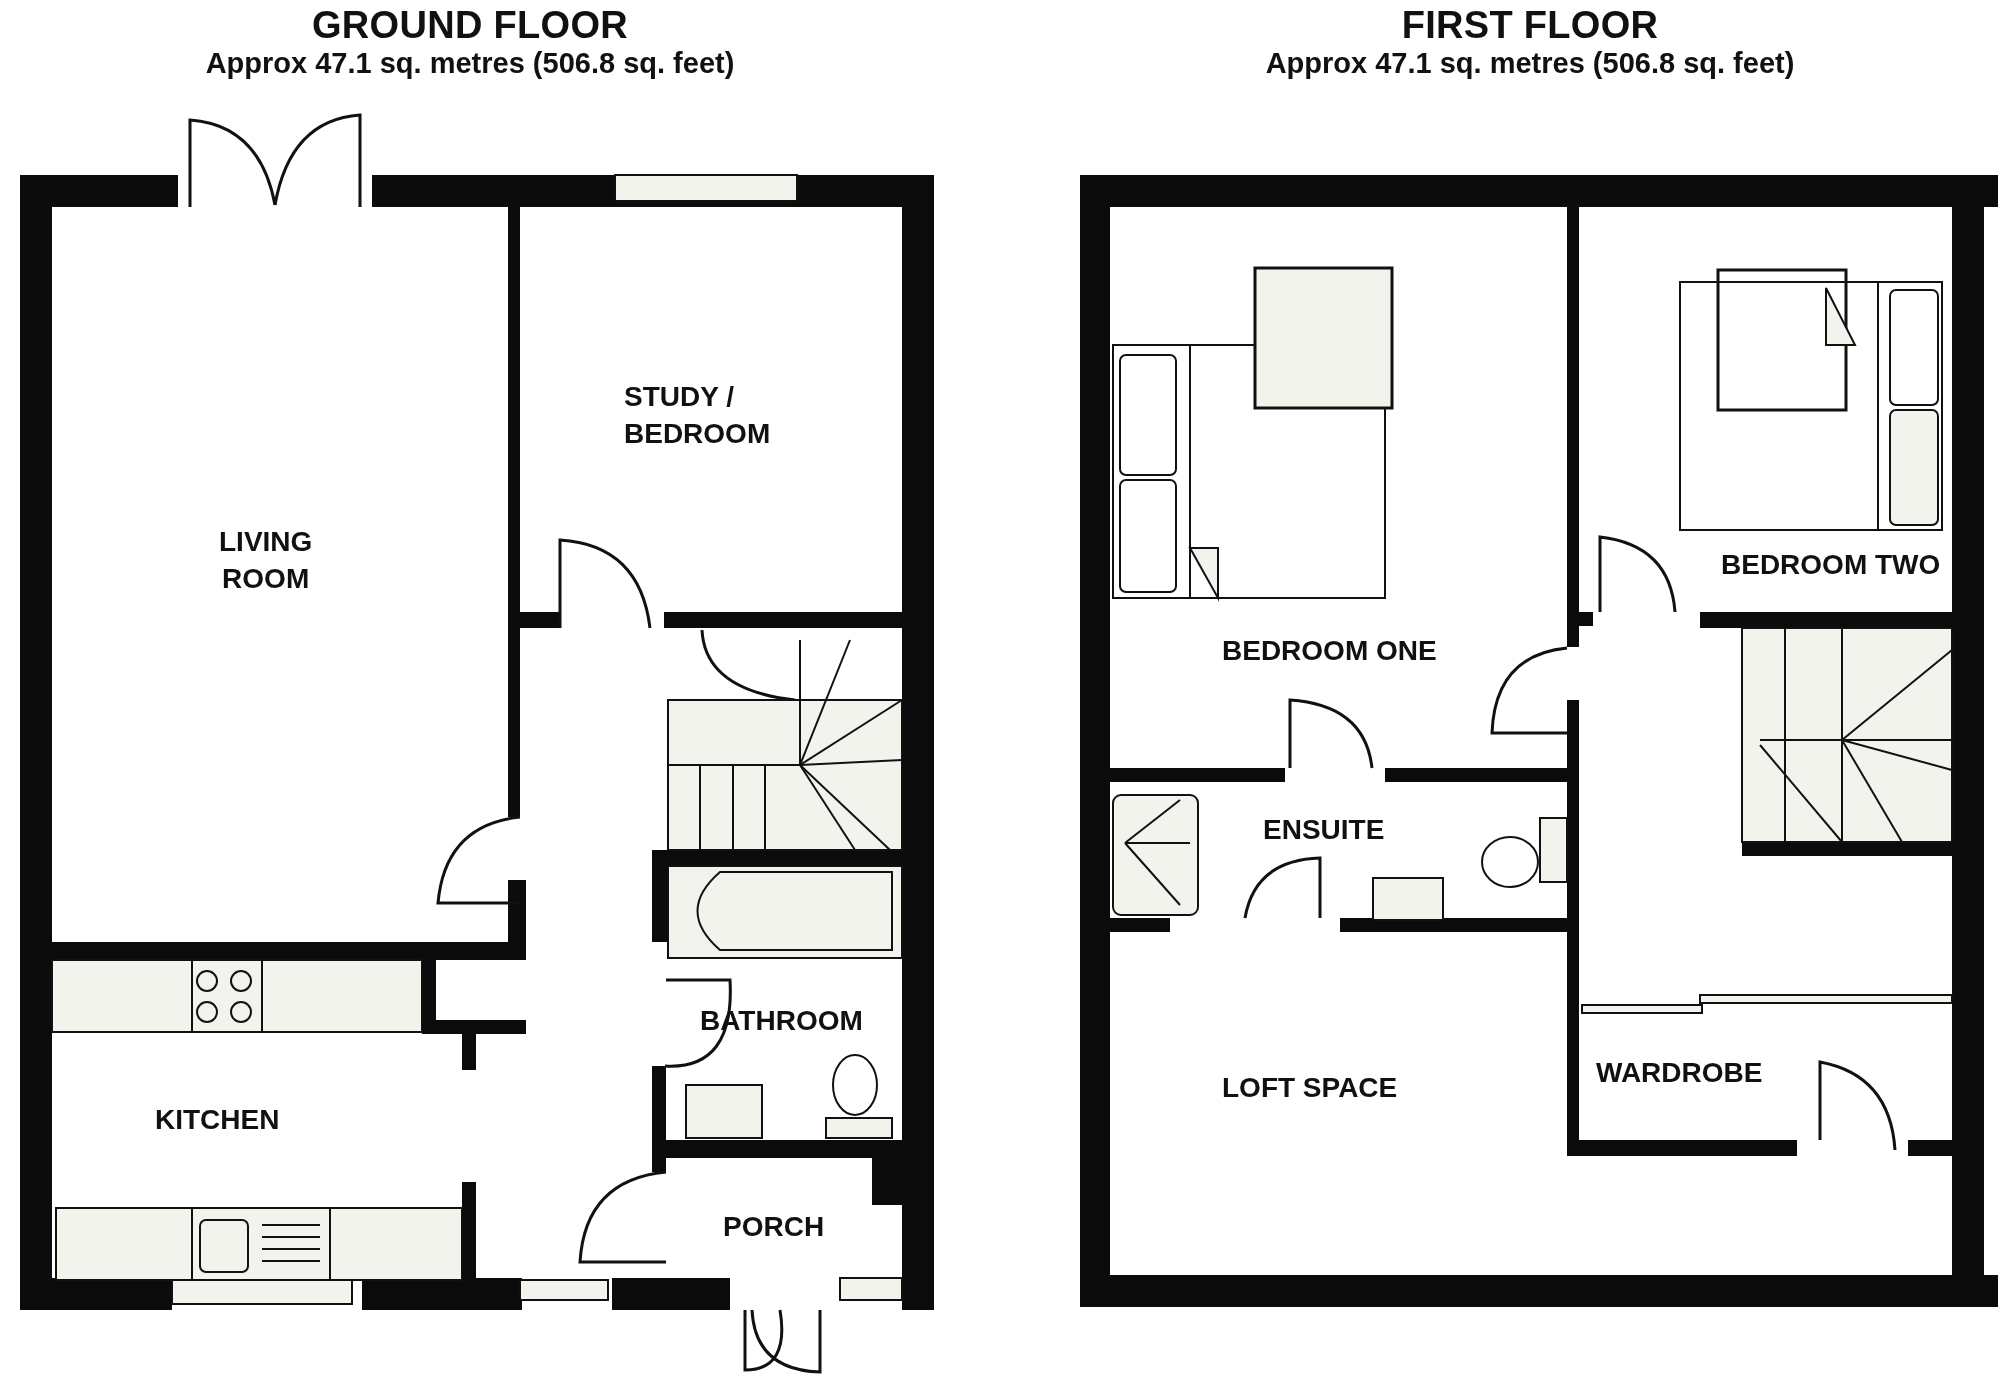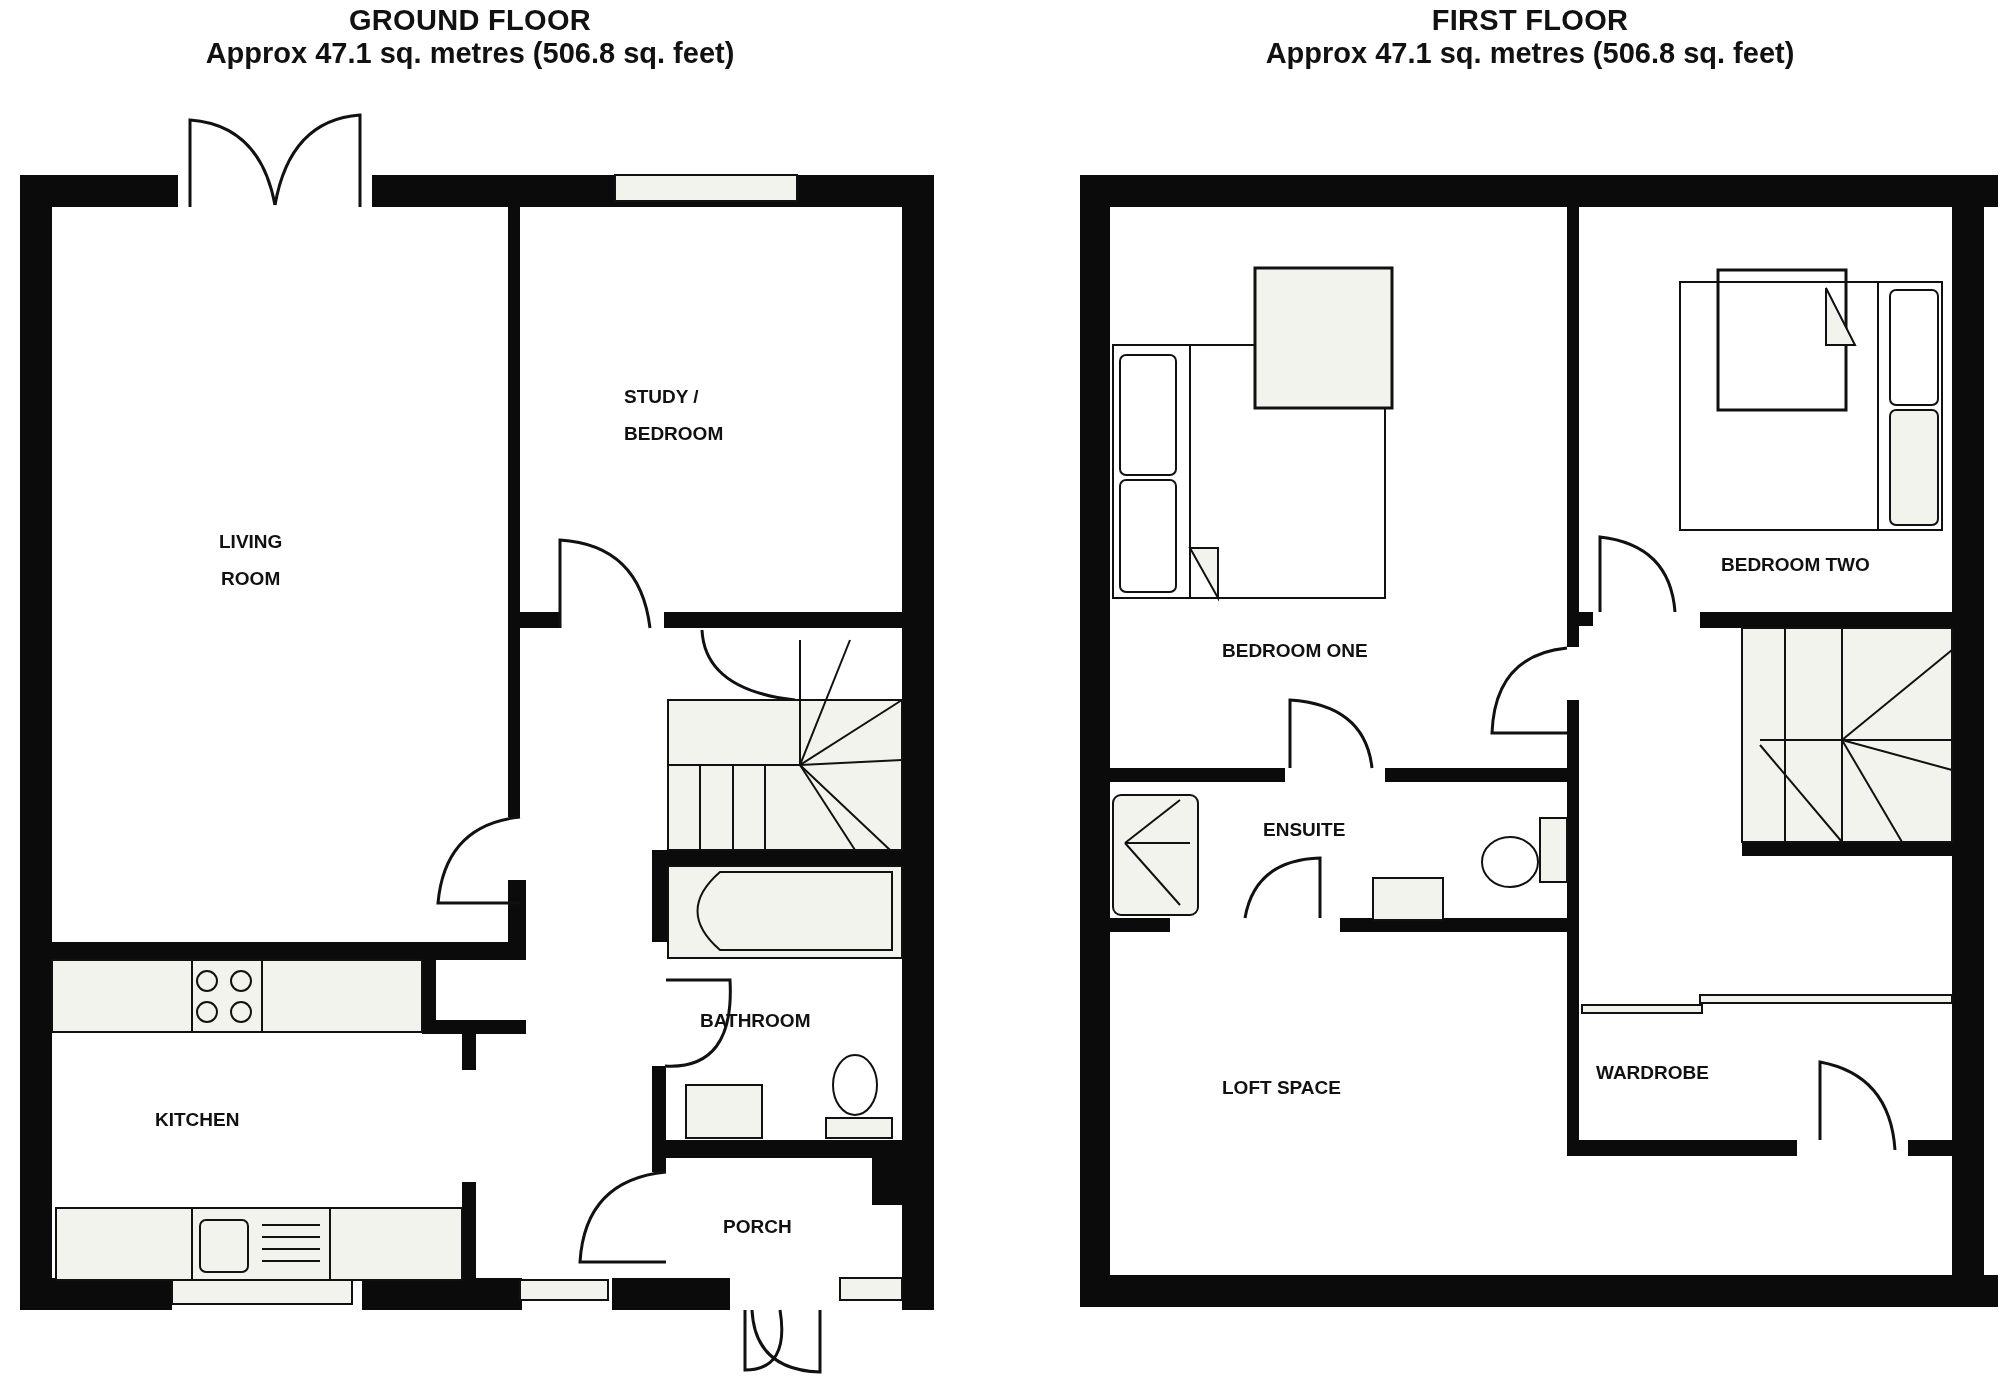--- a/index.html
+++ b/index.html
@@ -1,22 +1,22 @@
 <!DOCTYPE html>
 <html><head>
 <meta charset="utf-8">
 <style>
   html, body { margin: 0; padding: 0; background: #ffffff; }
   body { width: 2000px; height: 1390px; position: relative; overflow: hidden;
          font-family: "Liberation Sans", sans-serif; }
   .hdr { position: absolute; text-align: center; color: #111; }
-  .hdr .t { font-size: 29px; font-weight: bold; letter-spacing: 0.3px; }
+  .hdr .t { font-size: 38px; font-weight: bold; letter-spacing: 0.3px; }
   .hdr .s { font-size: 29px; font-weight: bold; margin-top: 0; }
   svg { position: absolute; left: 0; top: 0; }
-  .room-label { position: absolute; font-weight: bold; font-size: 19px; color: #111;
+  .room-label { position: absolute; font-weight: bold; font-size: 28px; color: #111;
                 line-height: 37px; white-space: pre; }
 </style>
 </head>
 <body>
 
 <div class="hdr" style="left:150px; top:4px; width:640px;">
   <div class="t">GROUND FLOOR</div>
   <div class="s">Approx 47.1 sq. metres (506.8 sq. feet)</div>
 </div>
 <div class="hdr" style="left:1210px; top:4px; width:640px;">

